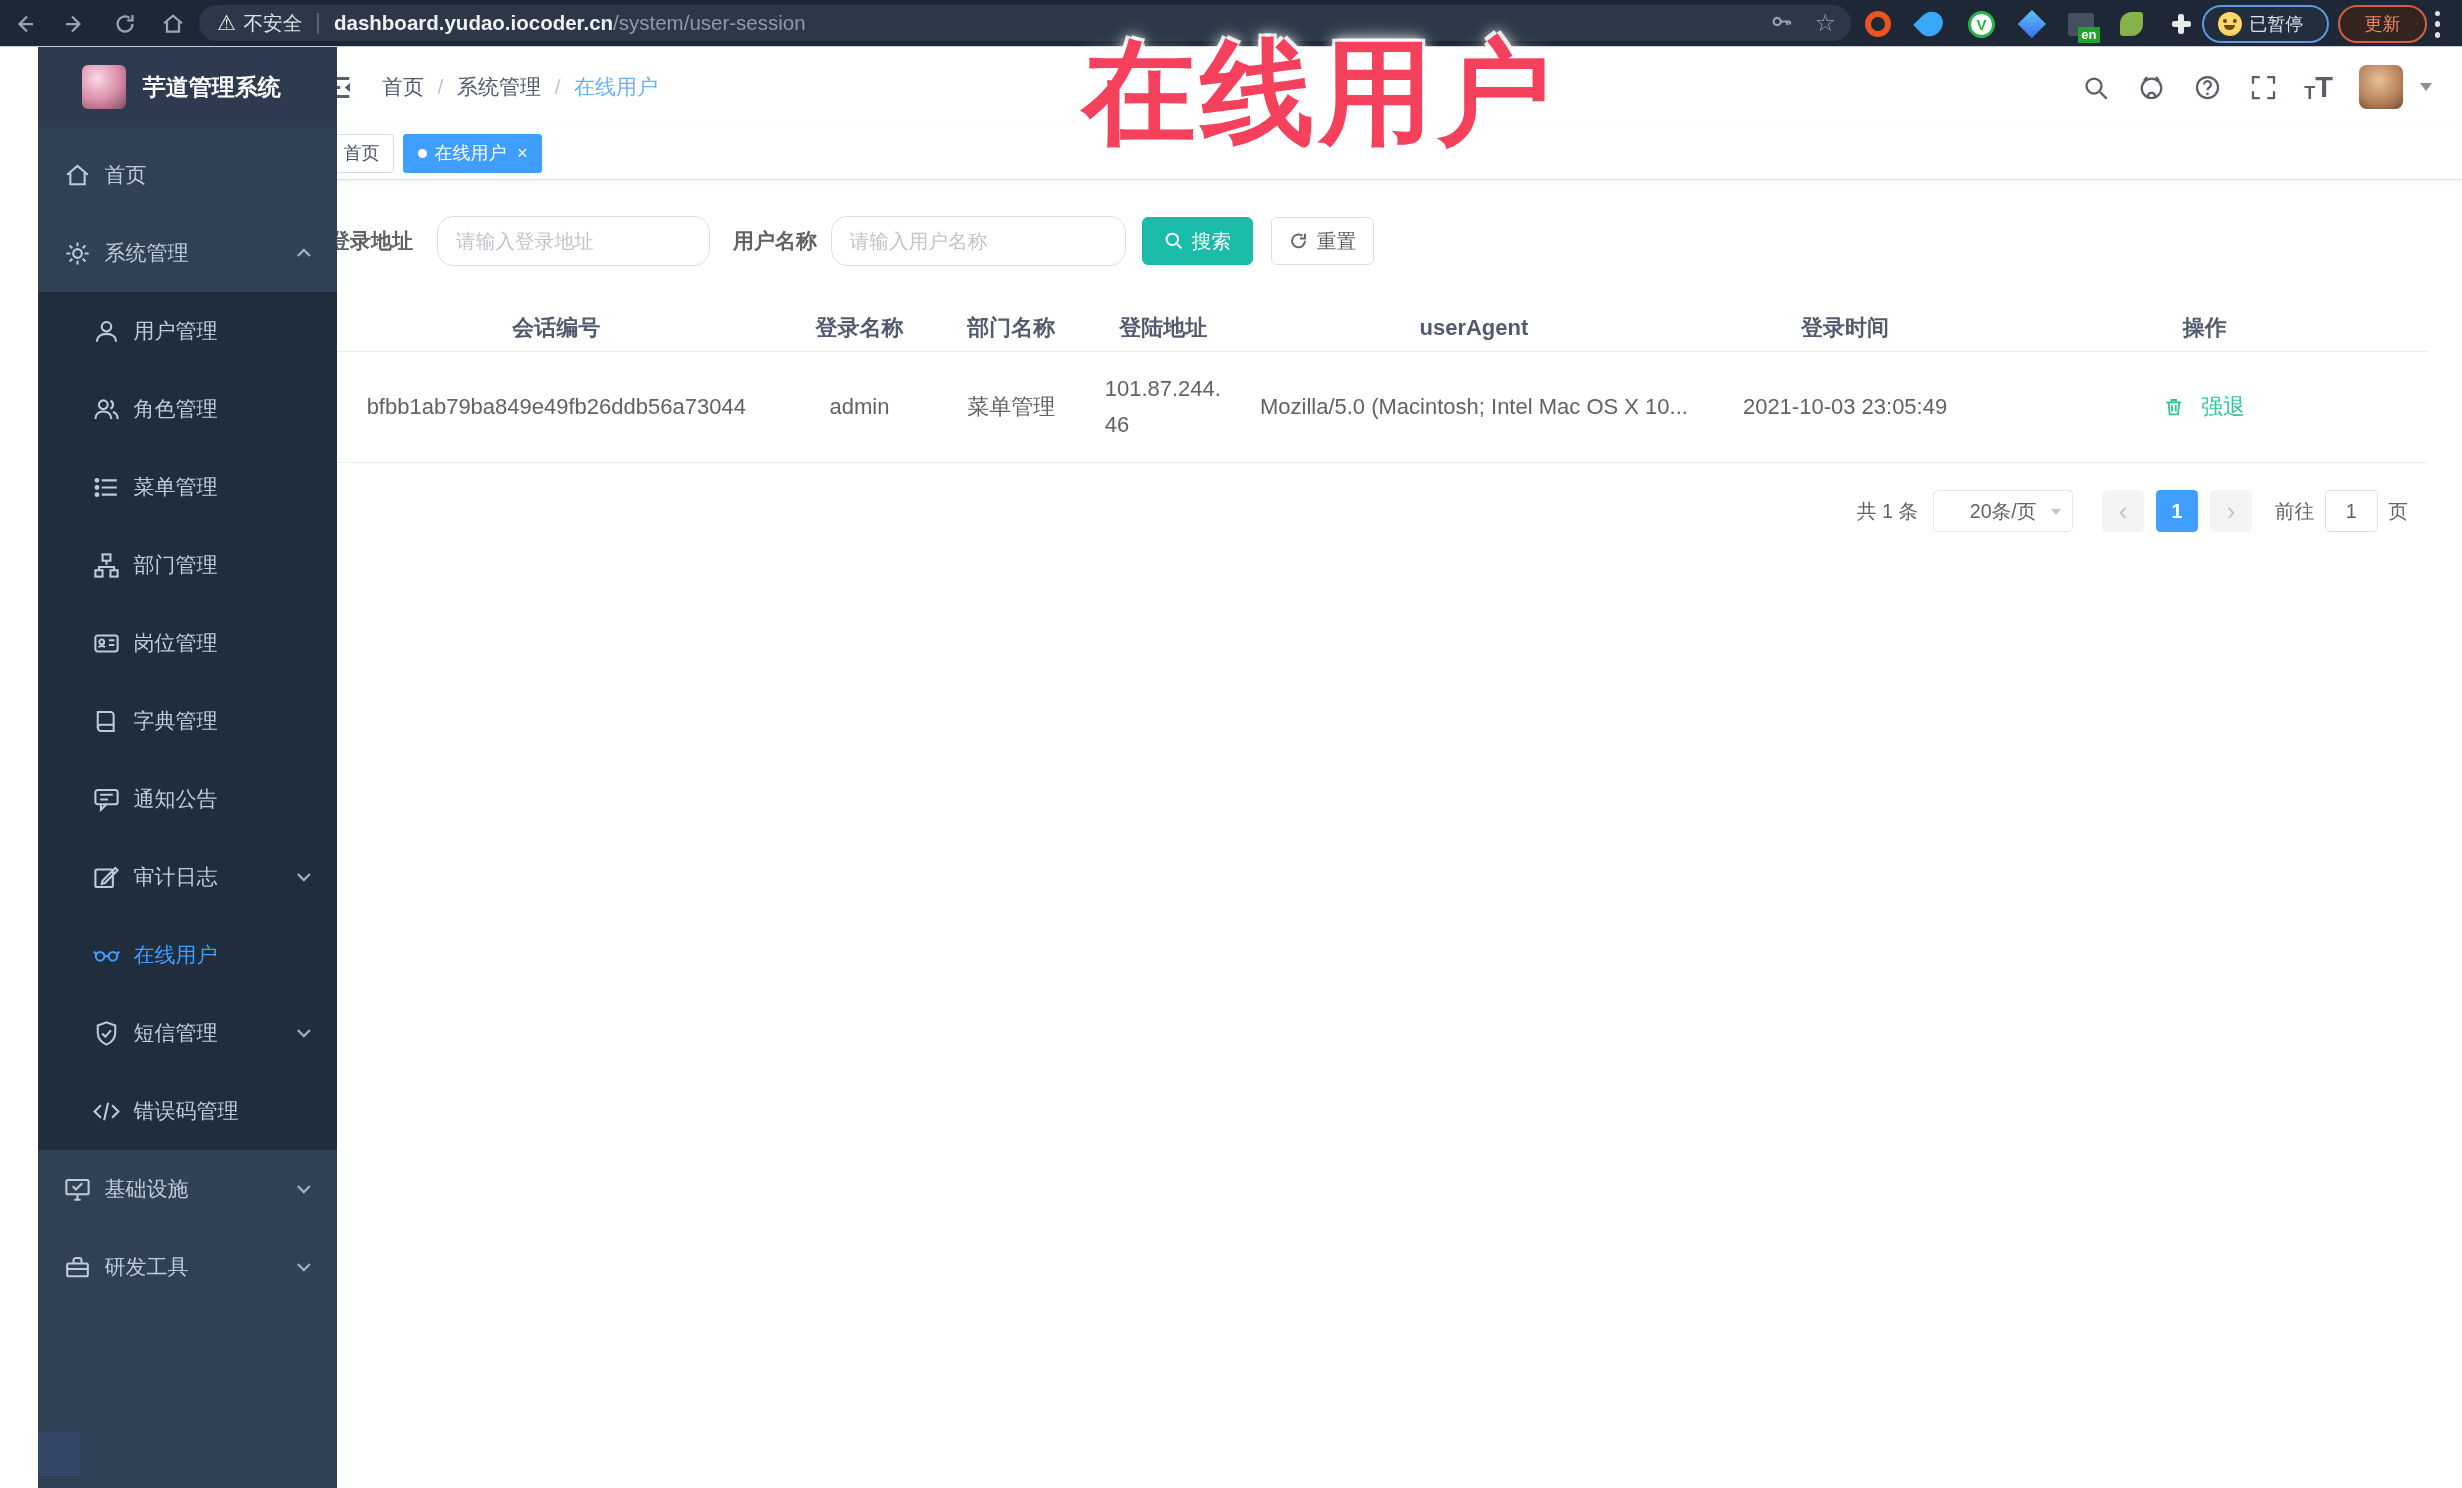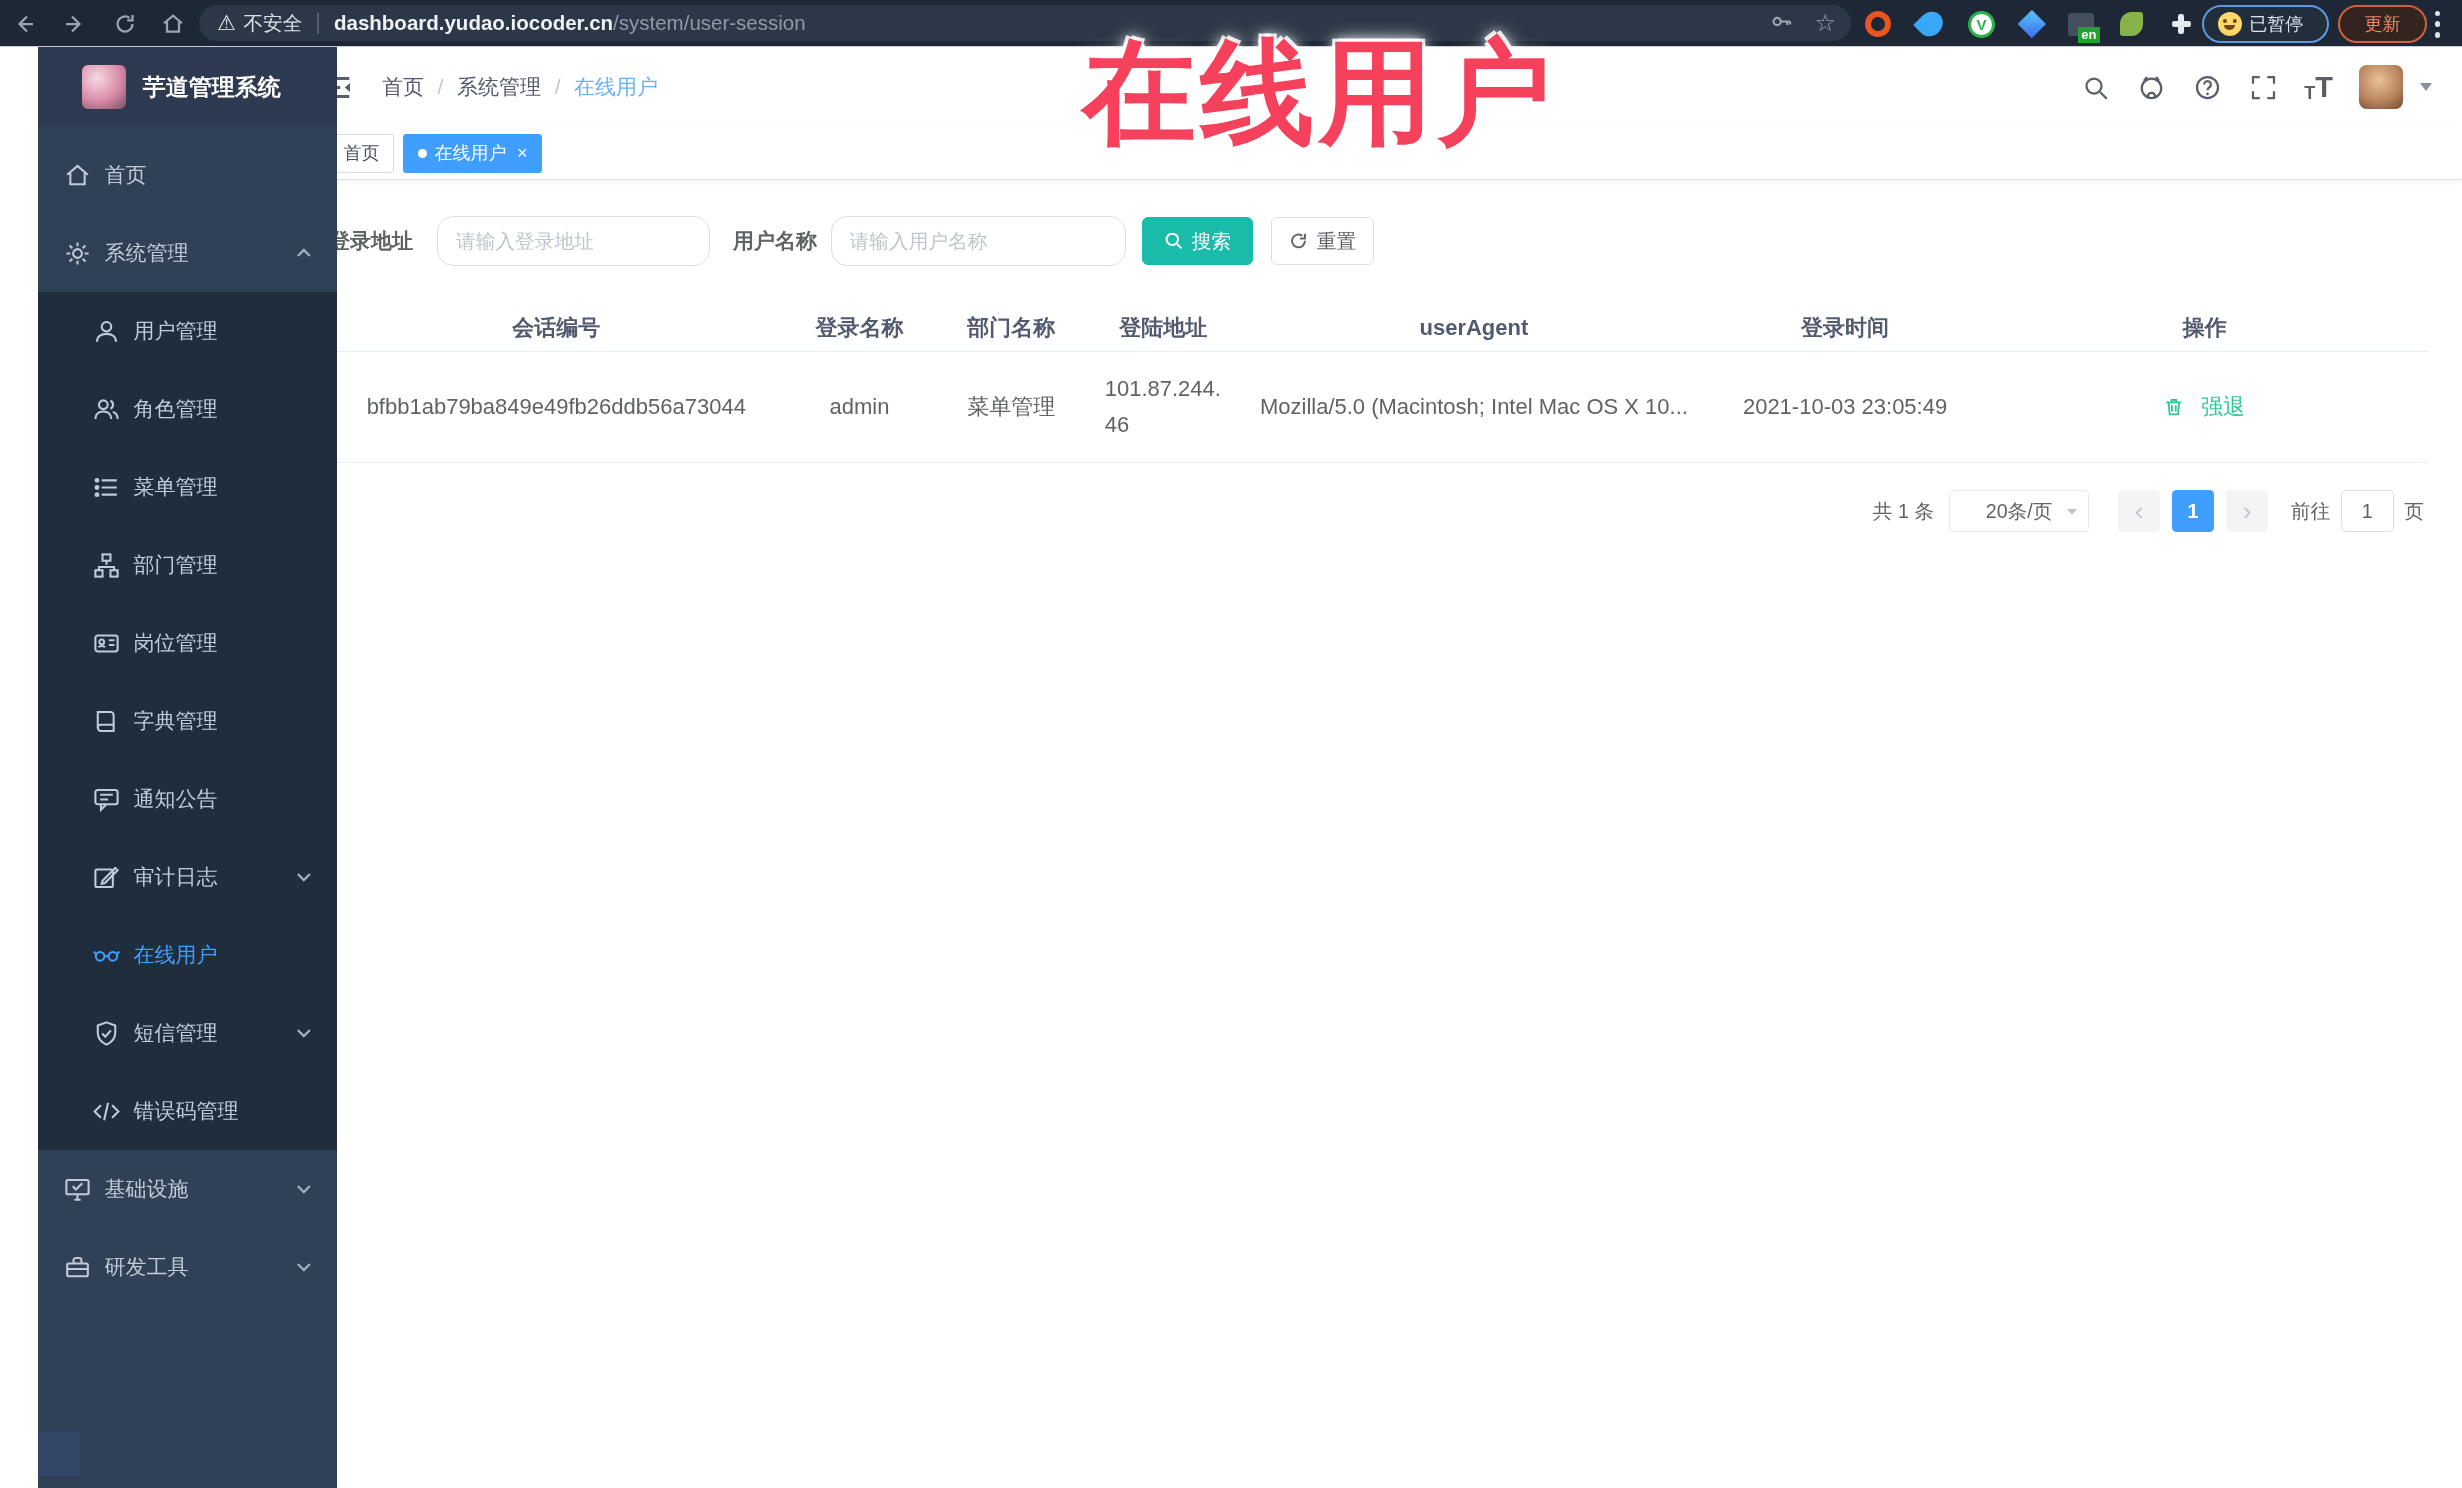--- a/index.html
+++ b/index.html
@@ -92,21 +92,21 @@
     border-top:8.3px solid #8a8f99; margin-left:-9px; }
 
   .tags-row { position:relative; height:53px; background:#fff; border-bottom:1.5px solid #dfe3ea;
     box-shadow:0 1.5px 4.5px rgba(0,0,0,.06); display:flex; align-items:center; padding-left:30px; gap:9px; }
   .tag { height:39px; display:flex; align-items:center; padding:0 13.6px; border:1.5px solid #d8dce5;
     border-radius:3px; font-size:18px; color:#495060; background:#fff; }
   .tag.active { background:#409eff; border-color:#409eff; color:#fff; gap:7.6px; }
   .tag .dot { width:9px; height:9px; border-radius:50%; background:#fff; }
   .tag .close { font-size:18px; line-height:1; margin-left:3px; }
 
-  .content { position:relative; padding:36px 38px 0 30px; }
+  .content { position:relative; padding:36px 54px 0 30px; }
 
   .filter-row { display:flex; align-items:center; }
   .f-label { font-size:21px; font-weight:bold; color:#606266; }
   .f-input { height:50px; border:1.5px solid #dcdfe6; border-radius:16px; background:#fff;
     font-size:19.7px; color:#606266; padding:0 18px; font-family:inherit; }
   .f-input::placeholder { color:#c0c4cc; }
   .in-addr { width:273px; margin-left:24px; }
   .lbl-name { margin-left:23px; }
   .in-name { width:295px; margin-left:13.6px; }
   .btn { height:48px; border-radius:6px; font-size:19.7px; display:flex; align-items:center;

